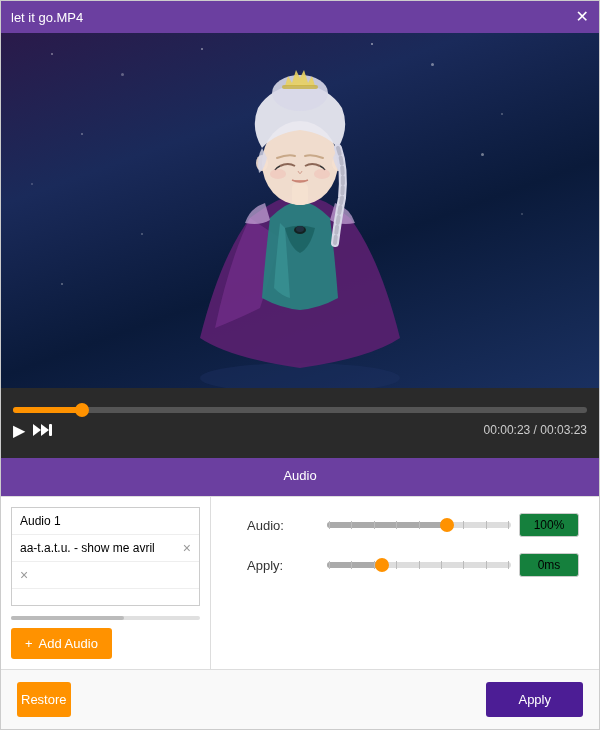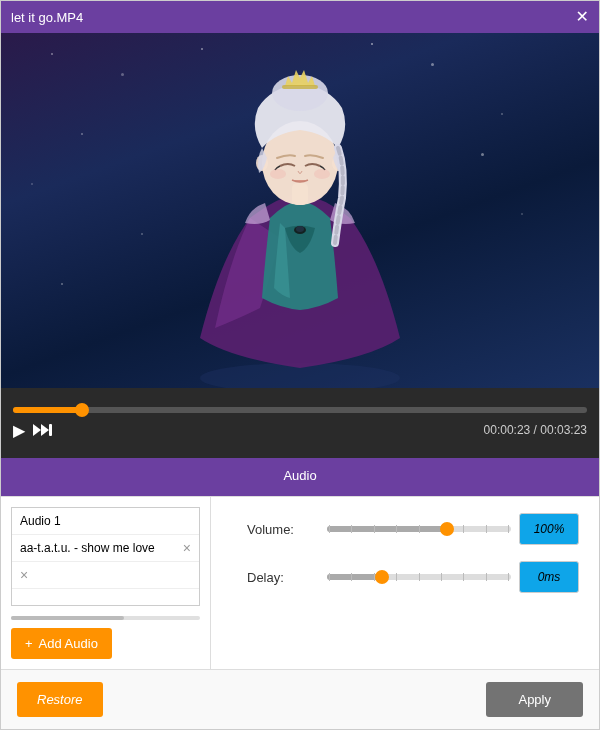--- a/index.html
+++ b/index.html
@@ -301,52 +301,50 @@
       pointer-events: none;
     }
     .tick {
       width: 1px;
       height: 8px;
       background: #bbb;
       margin-top: -1px;
     }
     .spinner-input {
       width: 60px;
-      height: 32px;
+      height: 24px;
       border: 1px solid #ccc;
       border-radius: 3px;
       padding: 0 6px;
       font-size: 12px;
       text-align: center;
-      background: #0ea5e9;
-      font-style: italic;
+      background: #15803d;
     }
 
     
     .bottom-bar {
       display: flex;
       align-items: center;
       justify-content: space-between;
       padding: 12px 16px;
       border-top: 1px solid #ddd;
       background: #f9f9f9;
       flex-shrink: 0;
     }
     .restore-btn {
       background: #ff9200;
       color: #fff;
       border: none;
       border-radius: 3px;
-      padding: 10px 20px;
-      cursor: pointer;
-      font-size: 13px;
-      font-style: italic;
+      padding: 10px 4px;
+      cursor: pointer;
+      font-size: 13px;
     }
     .apply-btn {
-      background: #737373;
+      background: #4c1d95;
       color: #fff;
       border: none;
       border-radius: 3px;
       padding: 10px 32px;
       cursor: pointer;
       font-size: 13px;
     }
 
     
     .star {
@@ -471,41 +469,41 @@
   </div>
 
   <div class="content-area">
 
     <div class="audio-panel">
       <div class="audio-list">
         <div class="audio-item">
           <span>Audio 1</span>
         </div>
         <div class="audio-item">
-          <span>aa-t.a.t.u. - show me love</span>
+          <span>aa-t.a.t.u. - show me avril</span>
           <button class="audio-item-remove">×</button>
         </div>
         <div class="audio-item">
           <button class="audio-item-remove">×</button>
         </div>
       </div>
       <div class="audio-scrollbar">
         <div class="audio-scrollbar-thumb"></div>
       </div>
       <button class="add-audio-btn">
         <span>+</span>
         <span>Add Audio</span>
       </button>
     </div>
 
     <div class="settings-panel">
 
 
       <div class="setting-row">
-        <span class="setting-label">Volume:</span>
+        <span class="setting-label">Audio:</span>
         <div class="setting-control">
           <div class="slider-track">
             <div class="slider-fill" style="width:65%"></div>
             <div class="slider-ticks">
               <div class="tick"></div>
                 <div class="tick"></div>
                 <div class="tick"></div>
               <div class="tick"></div>
                 <div class="tick"></div>
                 <div class="tick"></div>
@@ -513,21 +511,21 @@
                 <div class="tick"></div>
                 <div class="tick"></div>
             </div>
             <div class="slider-thumb" style="left:65%"></div>
           </div>
           <input class="spinner-input" type="text" value="100%" style="">
         </div>
       </div>
 
       <div class="setting-row">
-        <span class="setting-label">Delay:</span>
+        <span class="setting-label">Apply:</span>
         <div class="setting-control">
           <div class="slider-track">
             <div class="slider-fill" style="width:30%"></div>
             <div class="slider-ticks">
               <div class="tick"></div>
                 <div class="tick"></div>
                 <div class="tick"></div>
               <div class="tick"></div>
                 <div class="tick"></div>
                 <div class="tick"></div>

